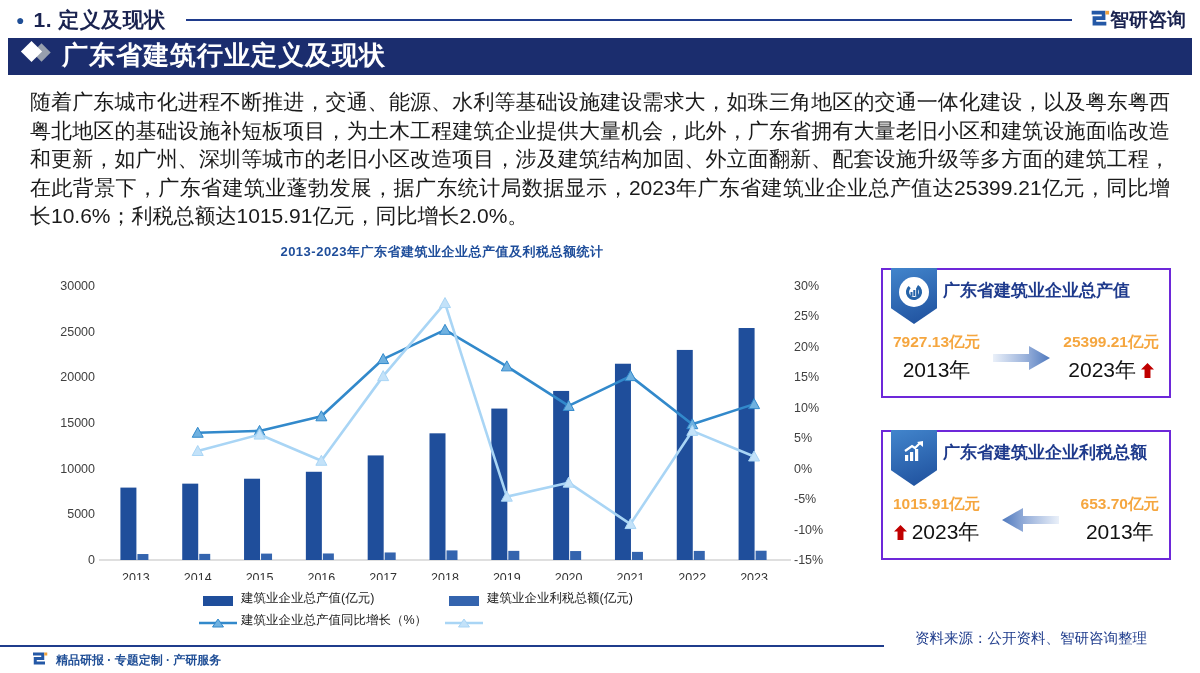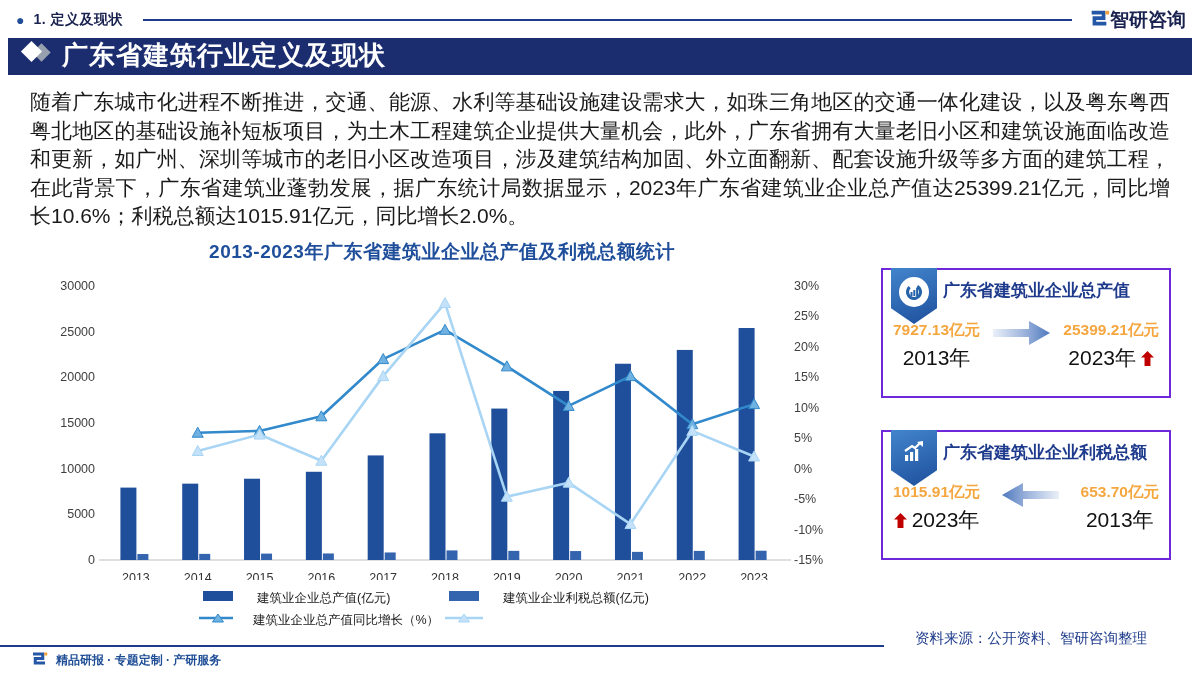--- a/index.html
+++ b/index.html
@@ -2,53 +2,53 @@
 <html><head>
 <meta charset="utf-8">
 <style>
   html,body{margin:0;padding:0}
   body{width:1200px;height:673px;position:relative;background:#fff;overflow:hidden;
        font-family:"Liberation Sans","DejaVu Sans",sans-serif;}
 
   
   .top-header{position:absolute;top:6px;left:16px;right:14px;height:28px;display:flex;align-items:center}
   .bullet{color:#1F4E96;font-size:14px;margin-right:9px;line-height:1}
-  .section-label{font-size:14px;font-weight:bold;color:#1A2350;white-space:nowrap;letter-spacing:.5px}
+  .section-label{font-size:21px;font-weight:bold;color:#1A2350;white-space:nowrap;letter-spacing:.5px}
   .header-line{flex:1;height:2px;background:#1F3B8C;margin:0 16px 0 20px}
   .logo{display:flex;align-items:center;gap:0}
   .logo-text{font-size:19px;font-weight:bold;color:#1A2350;white-space:nowrap}
 
   
   .banner{position:absolute;top:38px;left:8px;right:8px;height:37px;background:#1B2D6E;
           display:flex;align-items:flex-start;padding-left:14px;box-sizing:border-box}
   .banner-icon{position:relative;width:32px;height:28px;margin-right:8px;flex:0 0 auto}
   .diamond{position:absolute;width:13px;height:13px;transform:rotate(45deg)}
   .diamond.back{left:13px;top:8px;background:#97A0AE}
   .diamond.front{left:2px;top:6px;width:15px;height:15px;background:#FFFFFF}
   .banner-title{color:#fff;font-size:26px;font-weight:bold;letter-spacing:1px;white-space:nowrap}
 
   
   .paragraph{position:absolute;top:88px;left:30px;width:1140px;font-size:21px;line-height:28.5px;
              color:#1a1a1a;text-align:justify;text-justify:inter-ideograph}
 
   
   .chart-block{position:absolute;top:240px;left:22px;width:840px}
-  .chart-title{text-align:center;color:#1F4E9B;font-weight:bold;font-size:19px;height:28px;line-height:24px;letter-spacing:.5px}
+  .chart-title{text-align:center;color:#1F4E9B;font-weight:bold;font-size:13px;height:28px;line-height:24px;letter-spacing:.5px}
   #legend{display:grid;grid-template-columns:240px 240px;column-gap:6px;row-gap:5px;width:486px;margin:6px auto 0}
-  .legend-item{display:flex;align-items:flex-start;gap:20px;font-size:12.5px;color:#1a1a1a;white-space:nowrap}
+  .legend-item{display:flex;align-items:flex-end;gap:4px;font-size:12.5px;color:#1a1a1a;white-space:nowrap}
 
   
   .card{position:absolute;left:881px;width:290px;height:130px;background:#fff;border:2px solid #6d28d9;box-sizing:border-box}
   .card-badge{position:absolute;top:-2px;left:8px;width:46px;height:56px;
               background:linear-gradient(160deg,#4285CC,#1E4F9C);
               clip-path:polygon(0 0,100% 0,100% 72%,50% 100%,0 72%);
               display:flex;justify-content:center;align-items:flex-start;padding-top:9px;box-sizing:border-box}
   .badge-circle{width:30px;height:30px;border-radius:50%;background:#fff;display:flex;align-items:center;justify-content:center}
   .card-title{margin:9px 4px 0 60px;font-size:17px;font-weight:bold;color:#1E3A8C;white-space:nowrap}
-  .card-body{position:absolute;left:0;right:0;top:50px;bottom:0;display:flex;justify-content:space-between;padding:0 10px}
+  .card-body{position:absolute;left:0;right:0;top:50px;bottom:0;display:flex;align-items:center;justify-content:space-between;padding:0 10px}
   .stat{text-align:center}
   .stat-value{color:#F5A63F;font-weight:bold;font-size:15.5px;margin-bottom:3px}
   .stat-year{color:#111;font-weight:normal;font-size:21px;display:flex;align-items:center;justify-content:center;gap:5px}
 
   
   .source-note{position:absolute;top:629px;left:915px;font-size:14.5px;color:#1F3C8C;white-space:nowrap}
   .footer-line{position:absolute;top:645px;left:0;width:884px;height:2px;background:#1F3C8C}
   .brand{position:absolute;top:651px;left:30px;display:flex;align-items:center;gap:8px;
          color:#1F4E96;font-weight:bold;font-size:12px;white-space:nowrap}
 </style>

